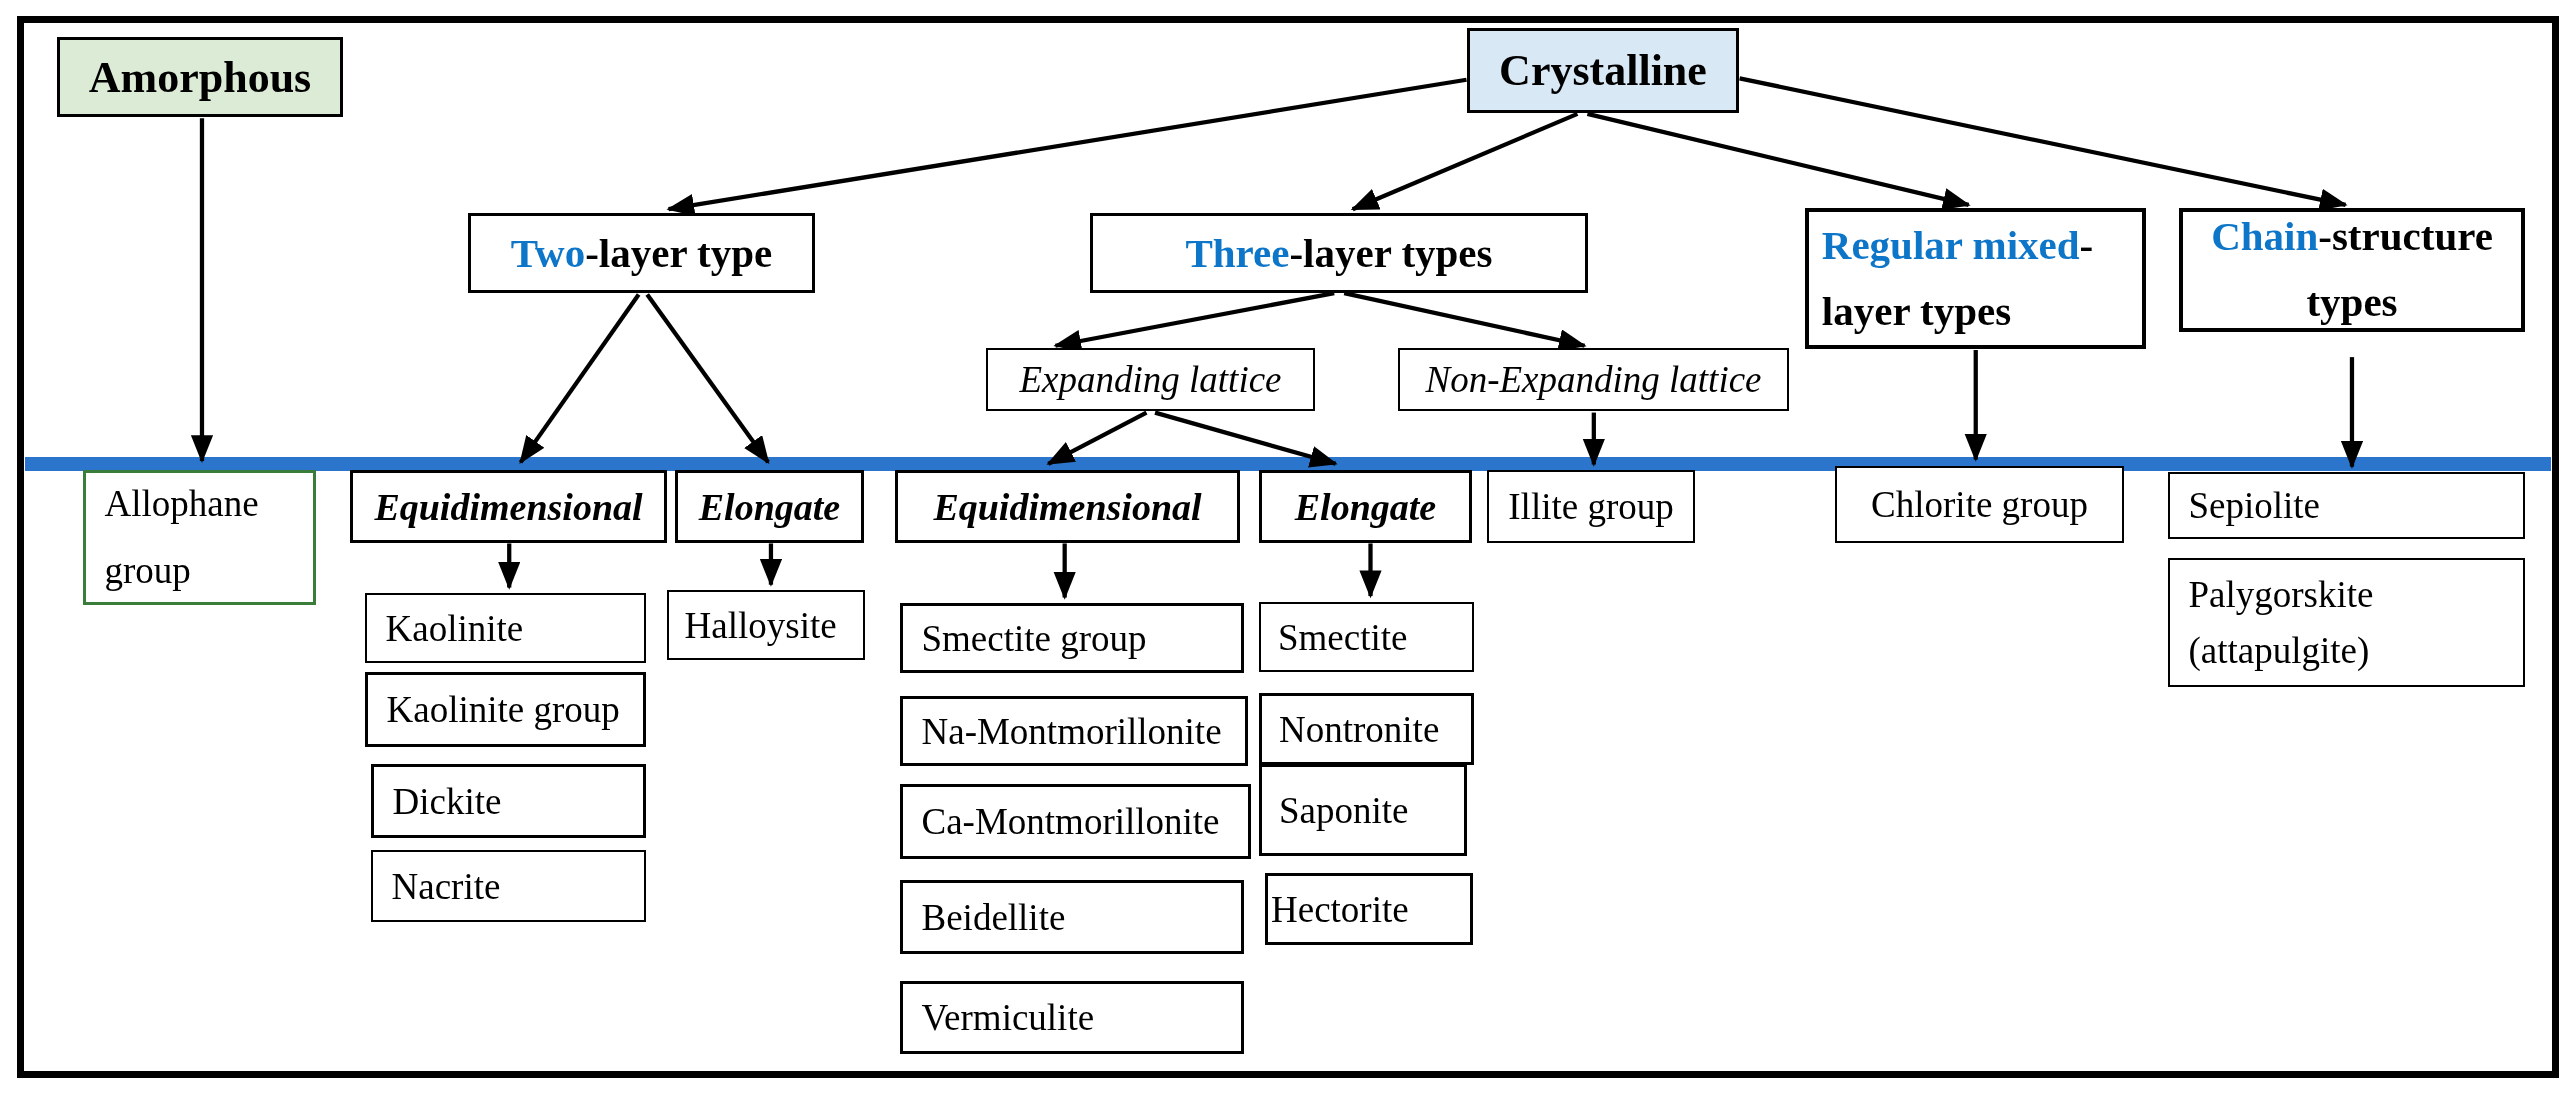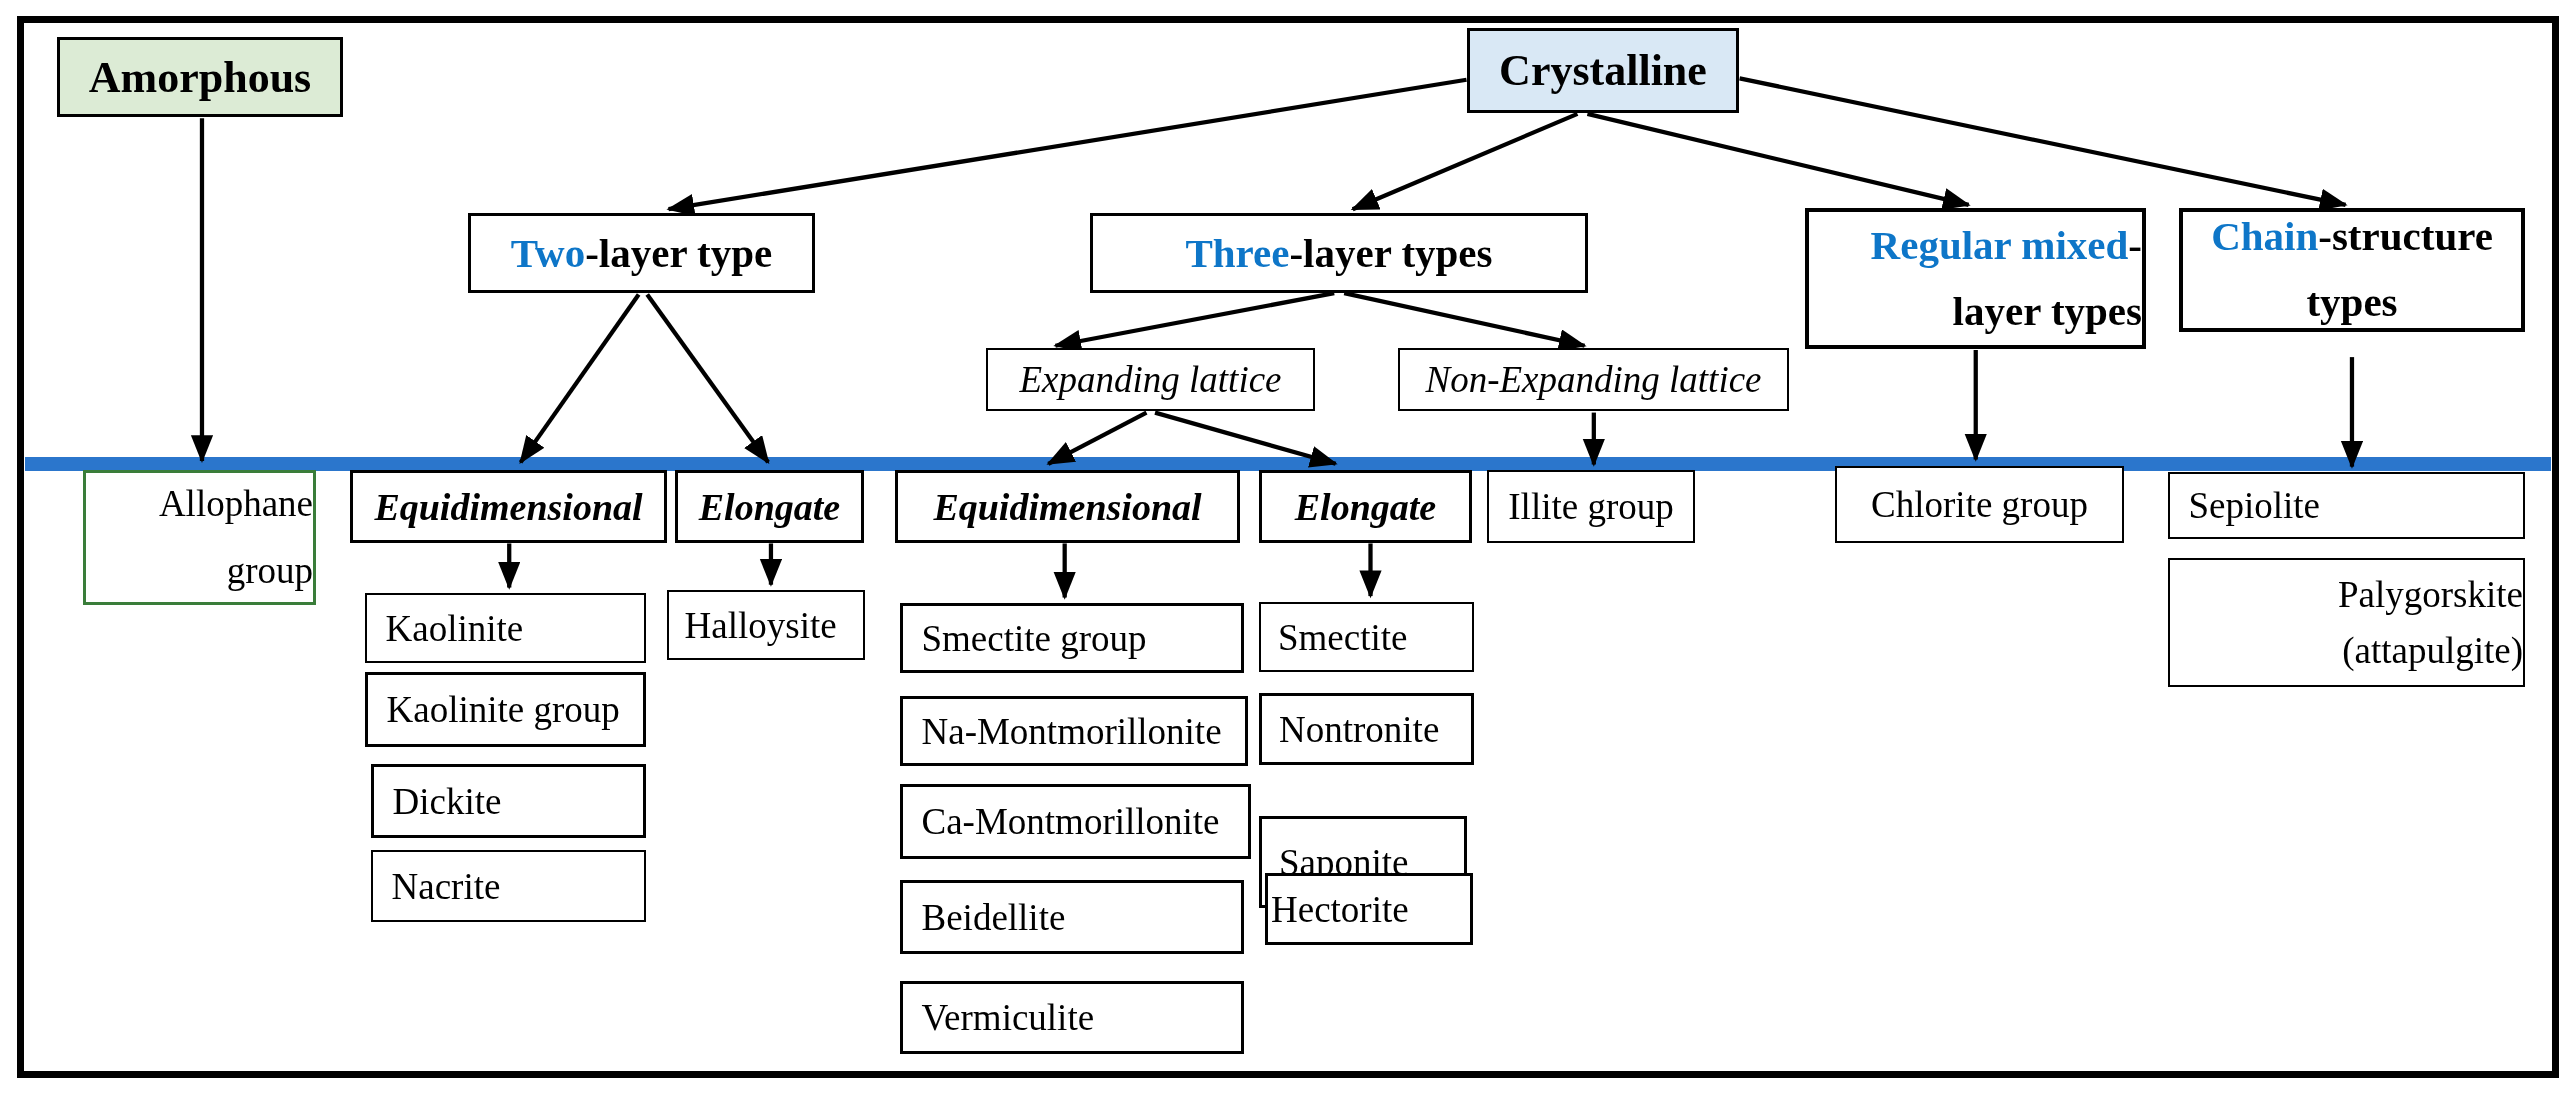--- a/index.html
+++ b/index.html
@@ -33,21 +33,21 @@
   .center{justify-content:center;}
   .fill-green{background:var(--green-fill,#DCEBD5);}
   .fill-blue{background:var(--blue-fill,#D9E8F5);}
   .green-border{border-color:var(--green-border,#3A7D3A);}
   .xl{font-size:44px;font-weight:bold;}
   .lg{font-size:41px;font-weight:bold;}
   .it{font-size:37px;font-style:italic;}
   .bi{font-size:38px;font-weight:bold;font-style:italic;}
   .leaf{font-size:37px;}
   .hl{color:var(--hl,#0E76C8);}
-  .twoline{flex-direction:column;align-items:flex-end;justify-content:center;line-height:1.6;}
+  .twoline{flex-direction:column;align-items:flex-start;justify-content:center;line-height:1.6;}
   .twoline.centerlines{align-items:center;}
   svg.connectors{position:absolute;left:0;top:0;pointer-events:none;}
 </style>
 </head>
 <body>
 
 <div id="canvas">
 
   <div id="frame"></div>
   <div id="divider"></div>
@@ -195,21 +195,21 @@
   </div>
 
   <div class="node leaf" style="left:1259px;top:602px;width:215px;height:70px;padding-left:17px;">
     <span>Smectite</span>
   </div>
 
   <div class="node b5 leaf" style="left:1259px;top:693px;width:215px;height:72px;padding-left:17px;">
     <span>Nontronite</span>
   </div>
 
-  <div class="node b5 leaf" style="left:1259px;top:816px;width:208px;height:92px;padding-left:17px;">
+  <div class="node b5 leaf" style="left:1259px;top:764px;width:208px;height:92px;padding-left:17px;">
     <span>Saponite</span>
   </div>
 
   <div class="node b5 leaf" style="left:1265px;top:873px;width:208px;height:72px;padding-left:3px;">
     <span>Hectorite</span>
   </div>
 
 </div>
 
 

